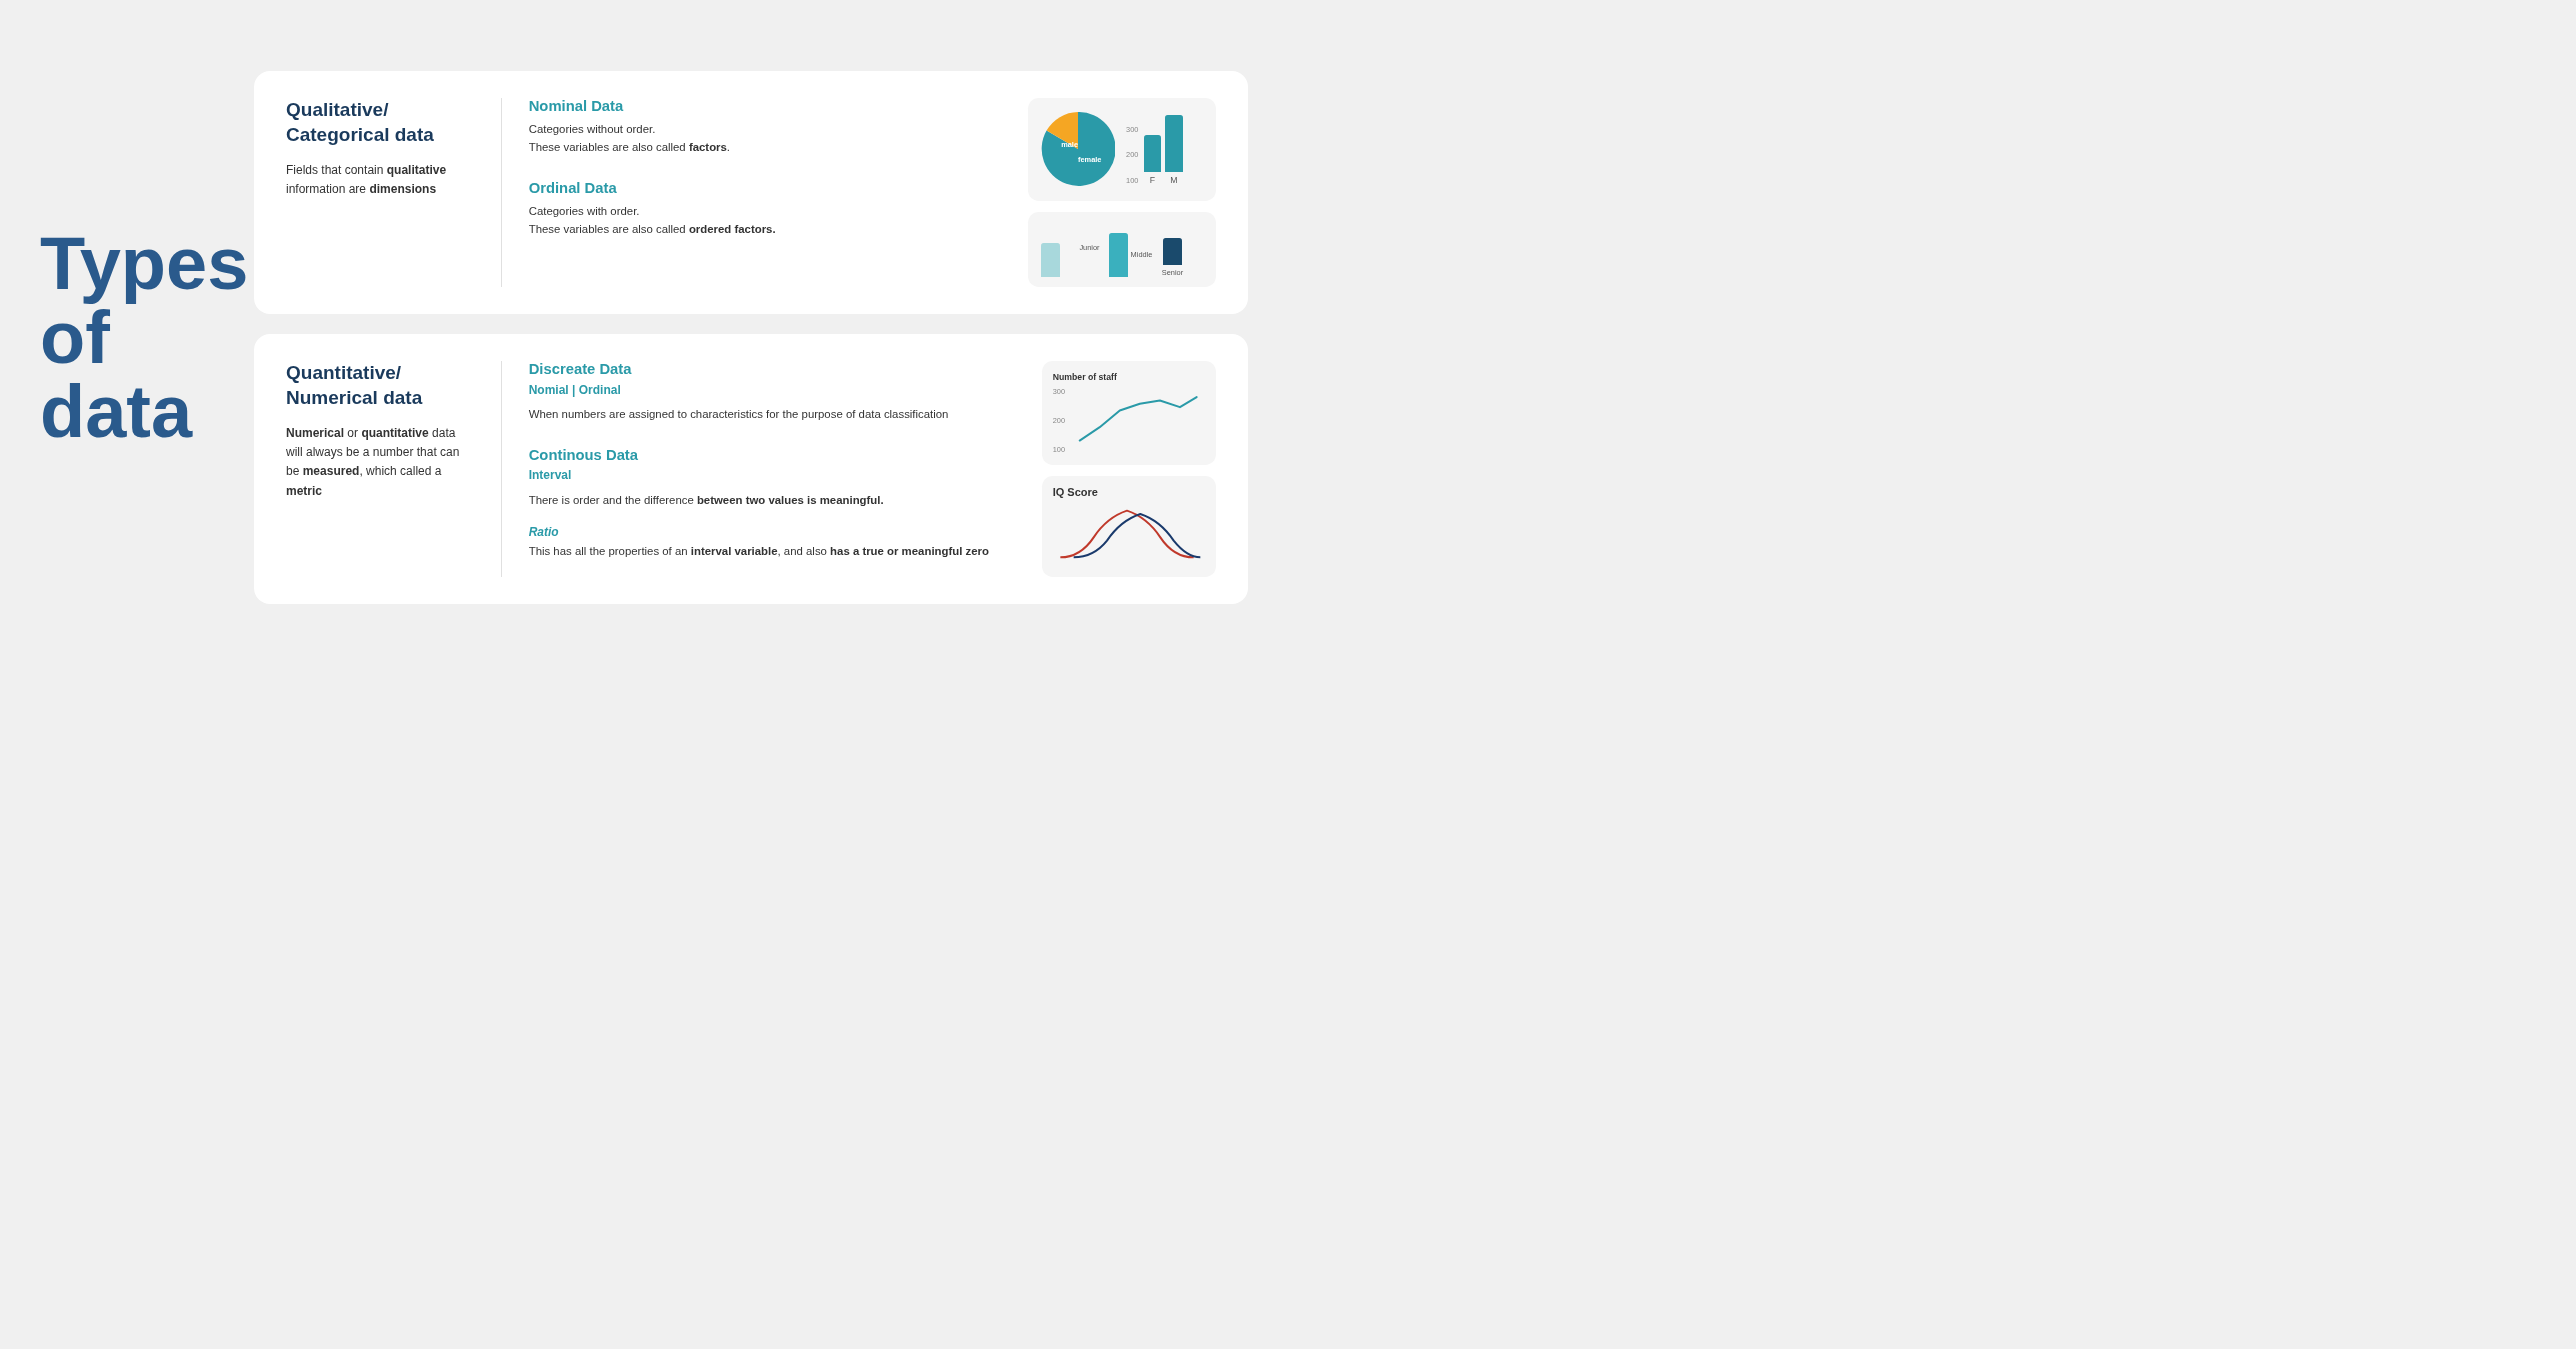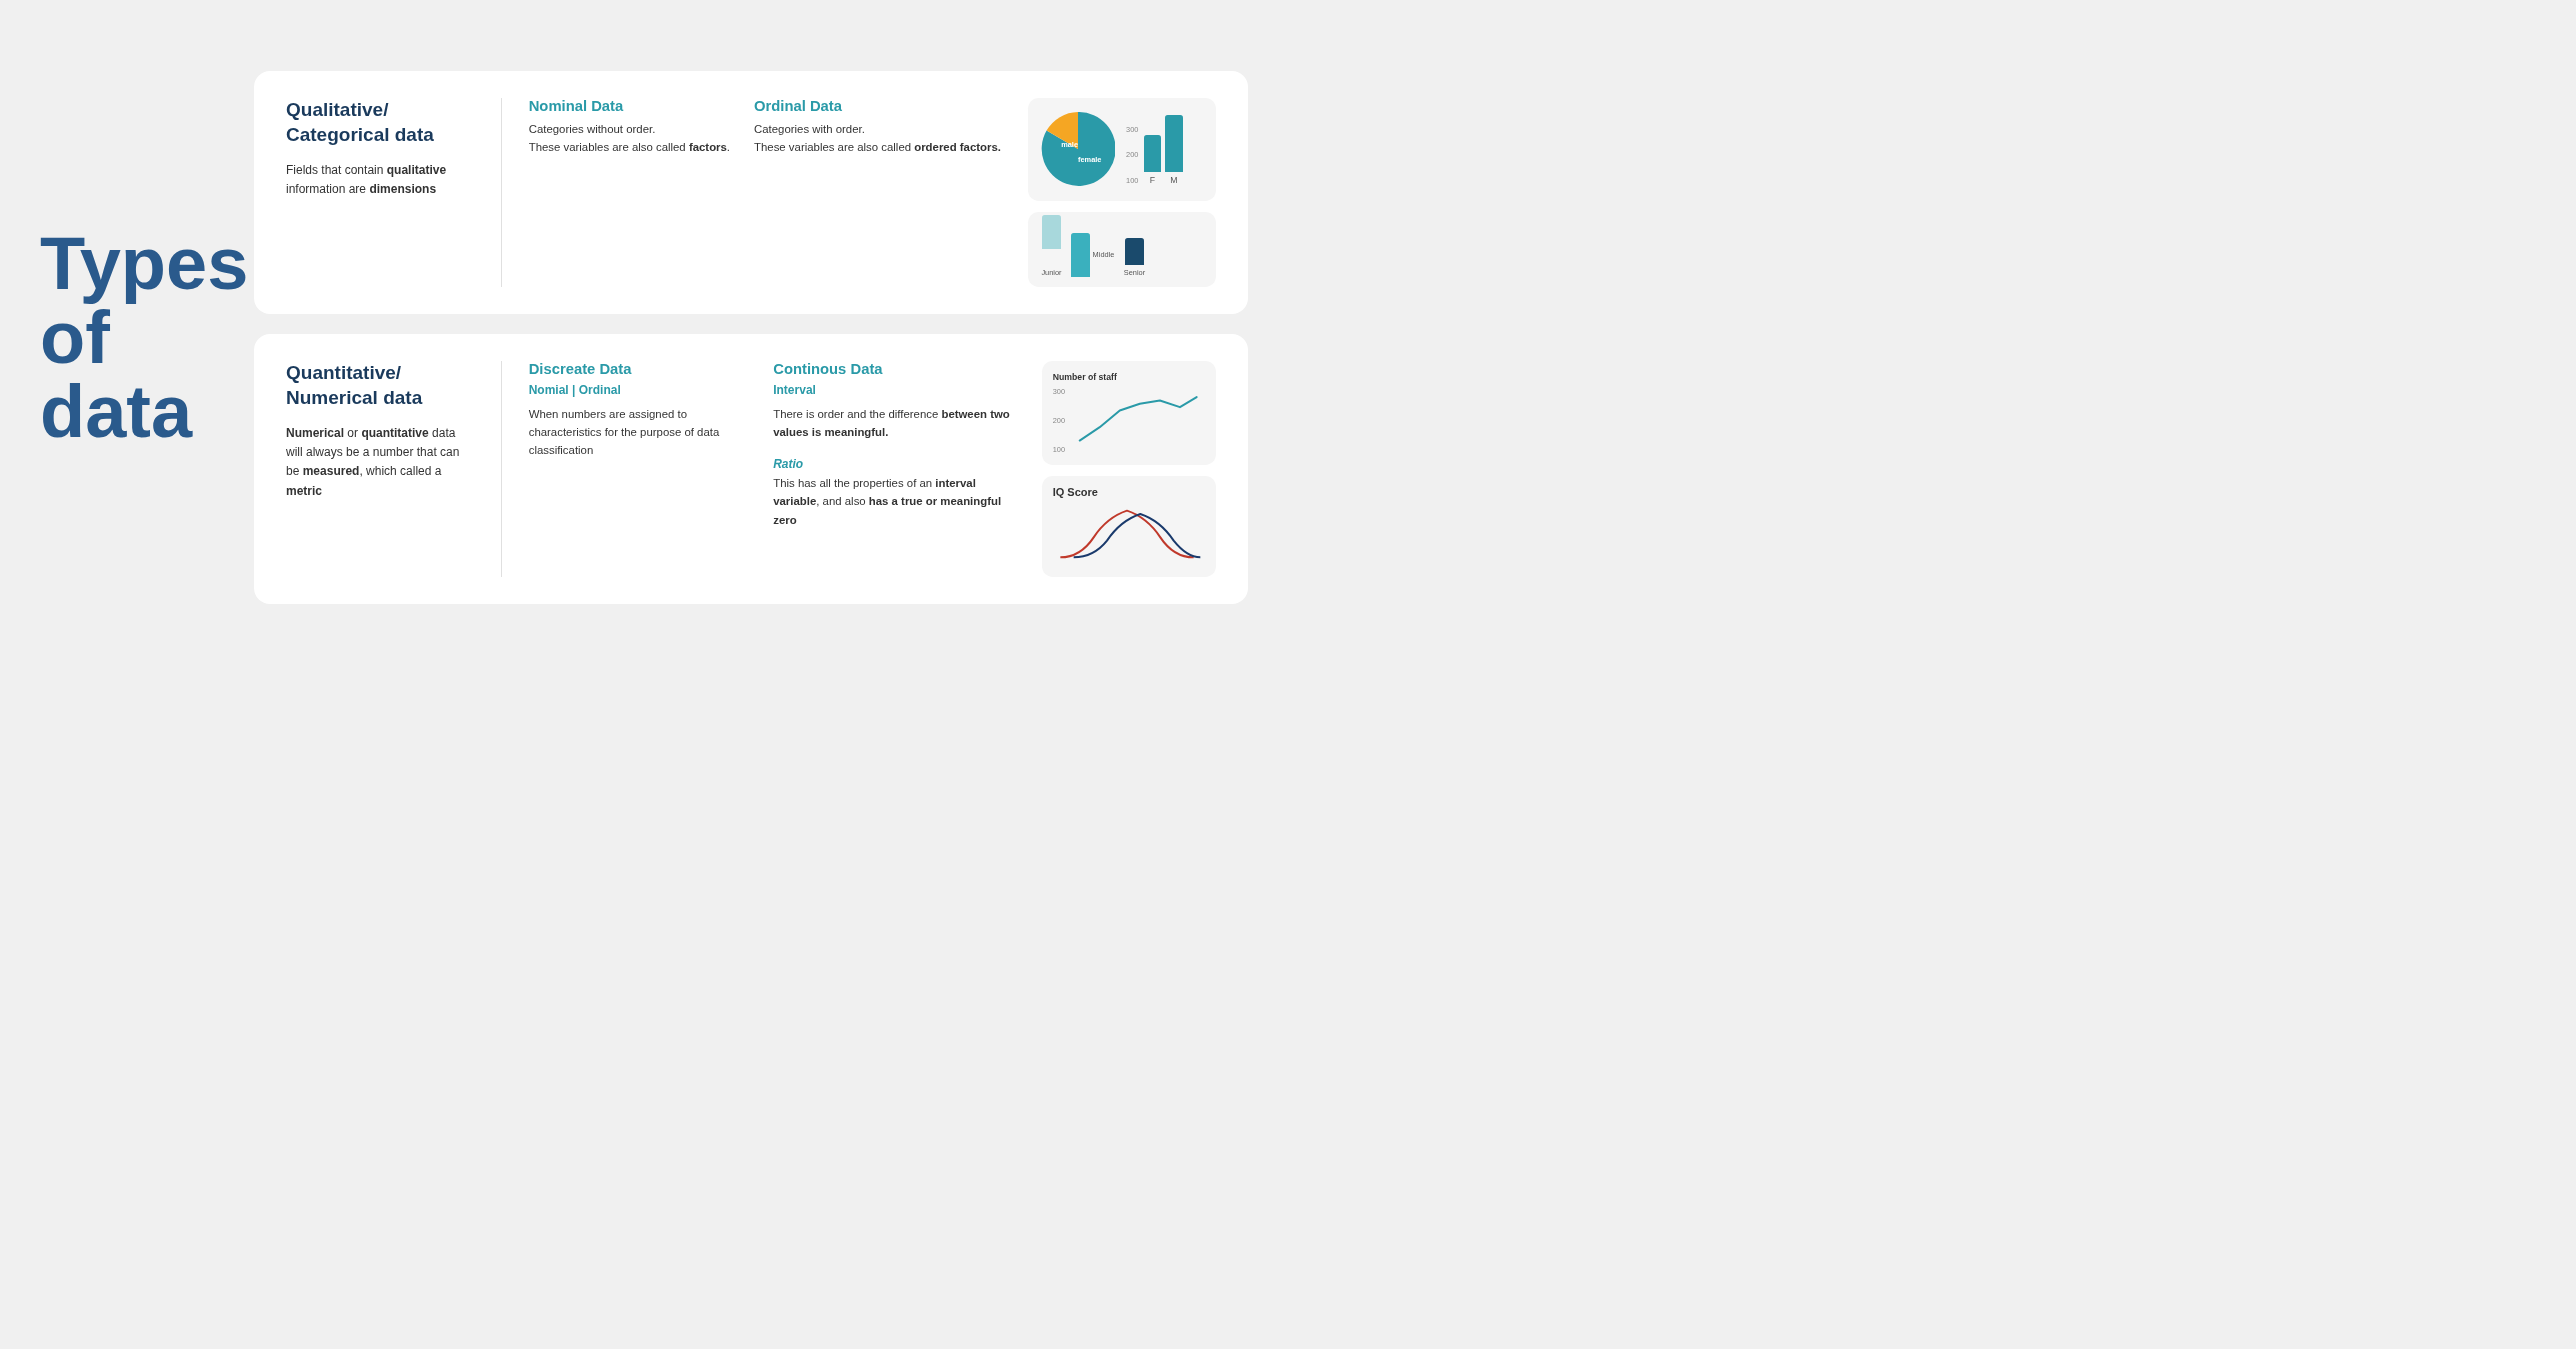--- a/index.html
+++ b/index.html
@@ -61,21 +61,21 @@
       flex-shrink: 0;
     }
     .card-right {
       flex: 1;
       display: flex;
       gap: 27px;
     }
     .data-types {
       flex: 1;
       display: flex;
-      flex-direction: row;
+      flex-direction: column;
       gap: 24px;
     }
     .data-type-section {
       display: flex;
       flex-direction: column;
       gap: 5.4px;
     }
     .data-type-label {
       font-size: 14.8px;
       font-weight: 700;
@@ -185,21 +185,21 @@
               <div class="bar-item" data-name="bar-item-m">
                 <div style="width:17.4px;height:57px;background:#2a9aa8;border-radius:2.7px 2.7px 0 0;" data-name="bar-m"></div>
                 <span class="bar-label" data-name="bar-label-m">M</span>
               </div>
             </div>
           </div>
         </div>
 
         <div class="ordinal-chart-box" data-name="ordinal-chart-box" style="padding:10.7px 13.4px;">
           <div style="display:flex;align-items:flex-end;gap:9.4px;height:54px;" data-name="ordinal-bars">
-            <div style="display:flex;flex-direction:column;align-items:center;gap:19px;" data-name="ordinal-bar-junior">
+            <div style="display:flex;flex-direction:row;gap:19px;" data-name="ordinal-bar-junior">
               <div style="width:19px;height:34px;background:#a8d8dc;border-radius:2.7px 2.7px 0 0;" data-name="junior-bar"></div>
               <span style="font-size:7.4px;color:#555;" data-name="junior-label">Junior</span>
             </div>
             <div style="display:flex;flex-direction:row;align-items:center;gap:2.7px;" data-name="ordinal-bar-middle">
               <div style="width:19px;height:44px;background:#3ab0be;border-radius:2.7px 2.7px 0 0;" data-name="middle-bar"></div>
               <span style="font-size:7.4px;color:#555;" data-name="middle-label">Middle</span>
             </div>
             <div style="display:flex;flex-direction:column;align-items:center;gap:2.7px;" data-name="ordinal-bar-senior">
               <div style="width:19px;height:27px;background:#1a4a6c;border-radius:2.7px 2.7px 0 0;" data-name="senior-bar"></div>
               <span style="font-size:7.4px;color:#555;" data-name="senior-label">Senior</span>

